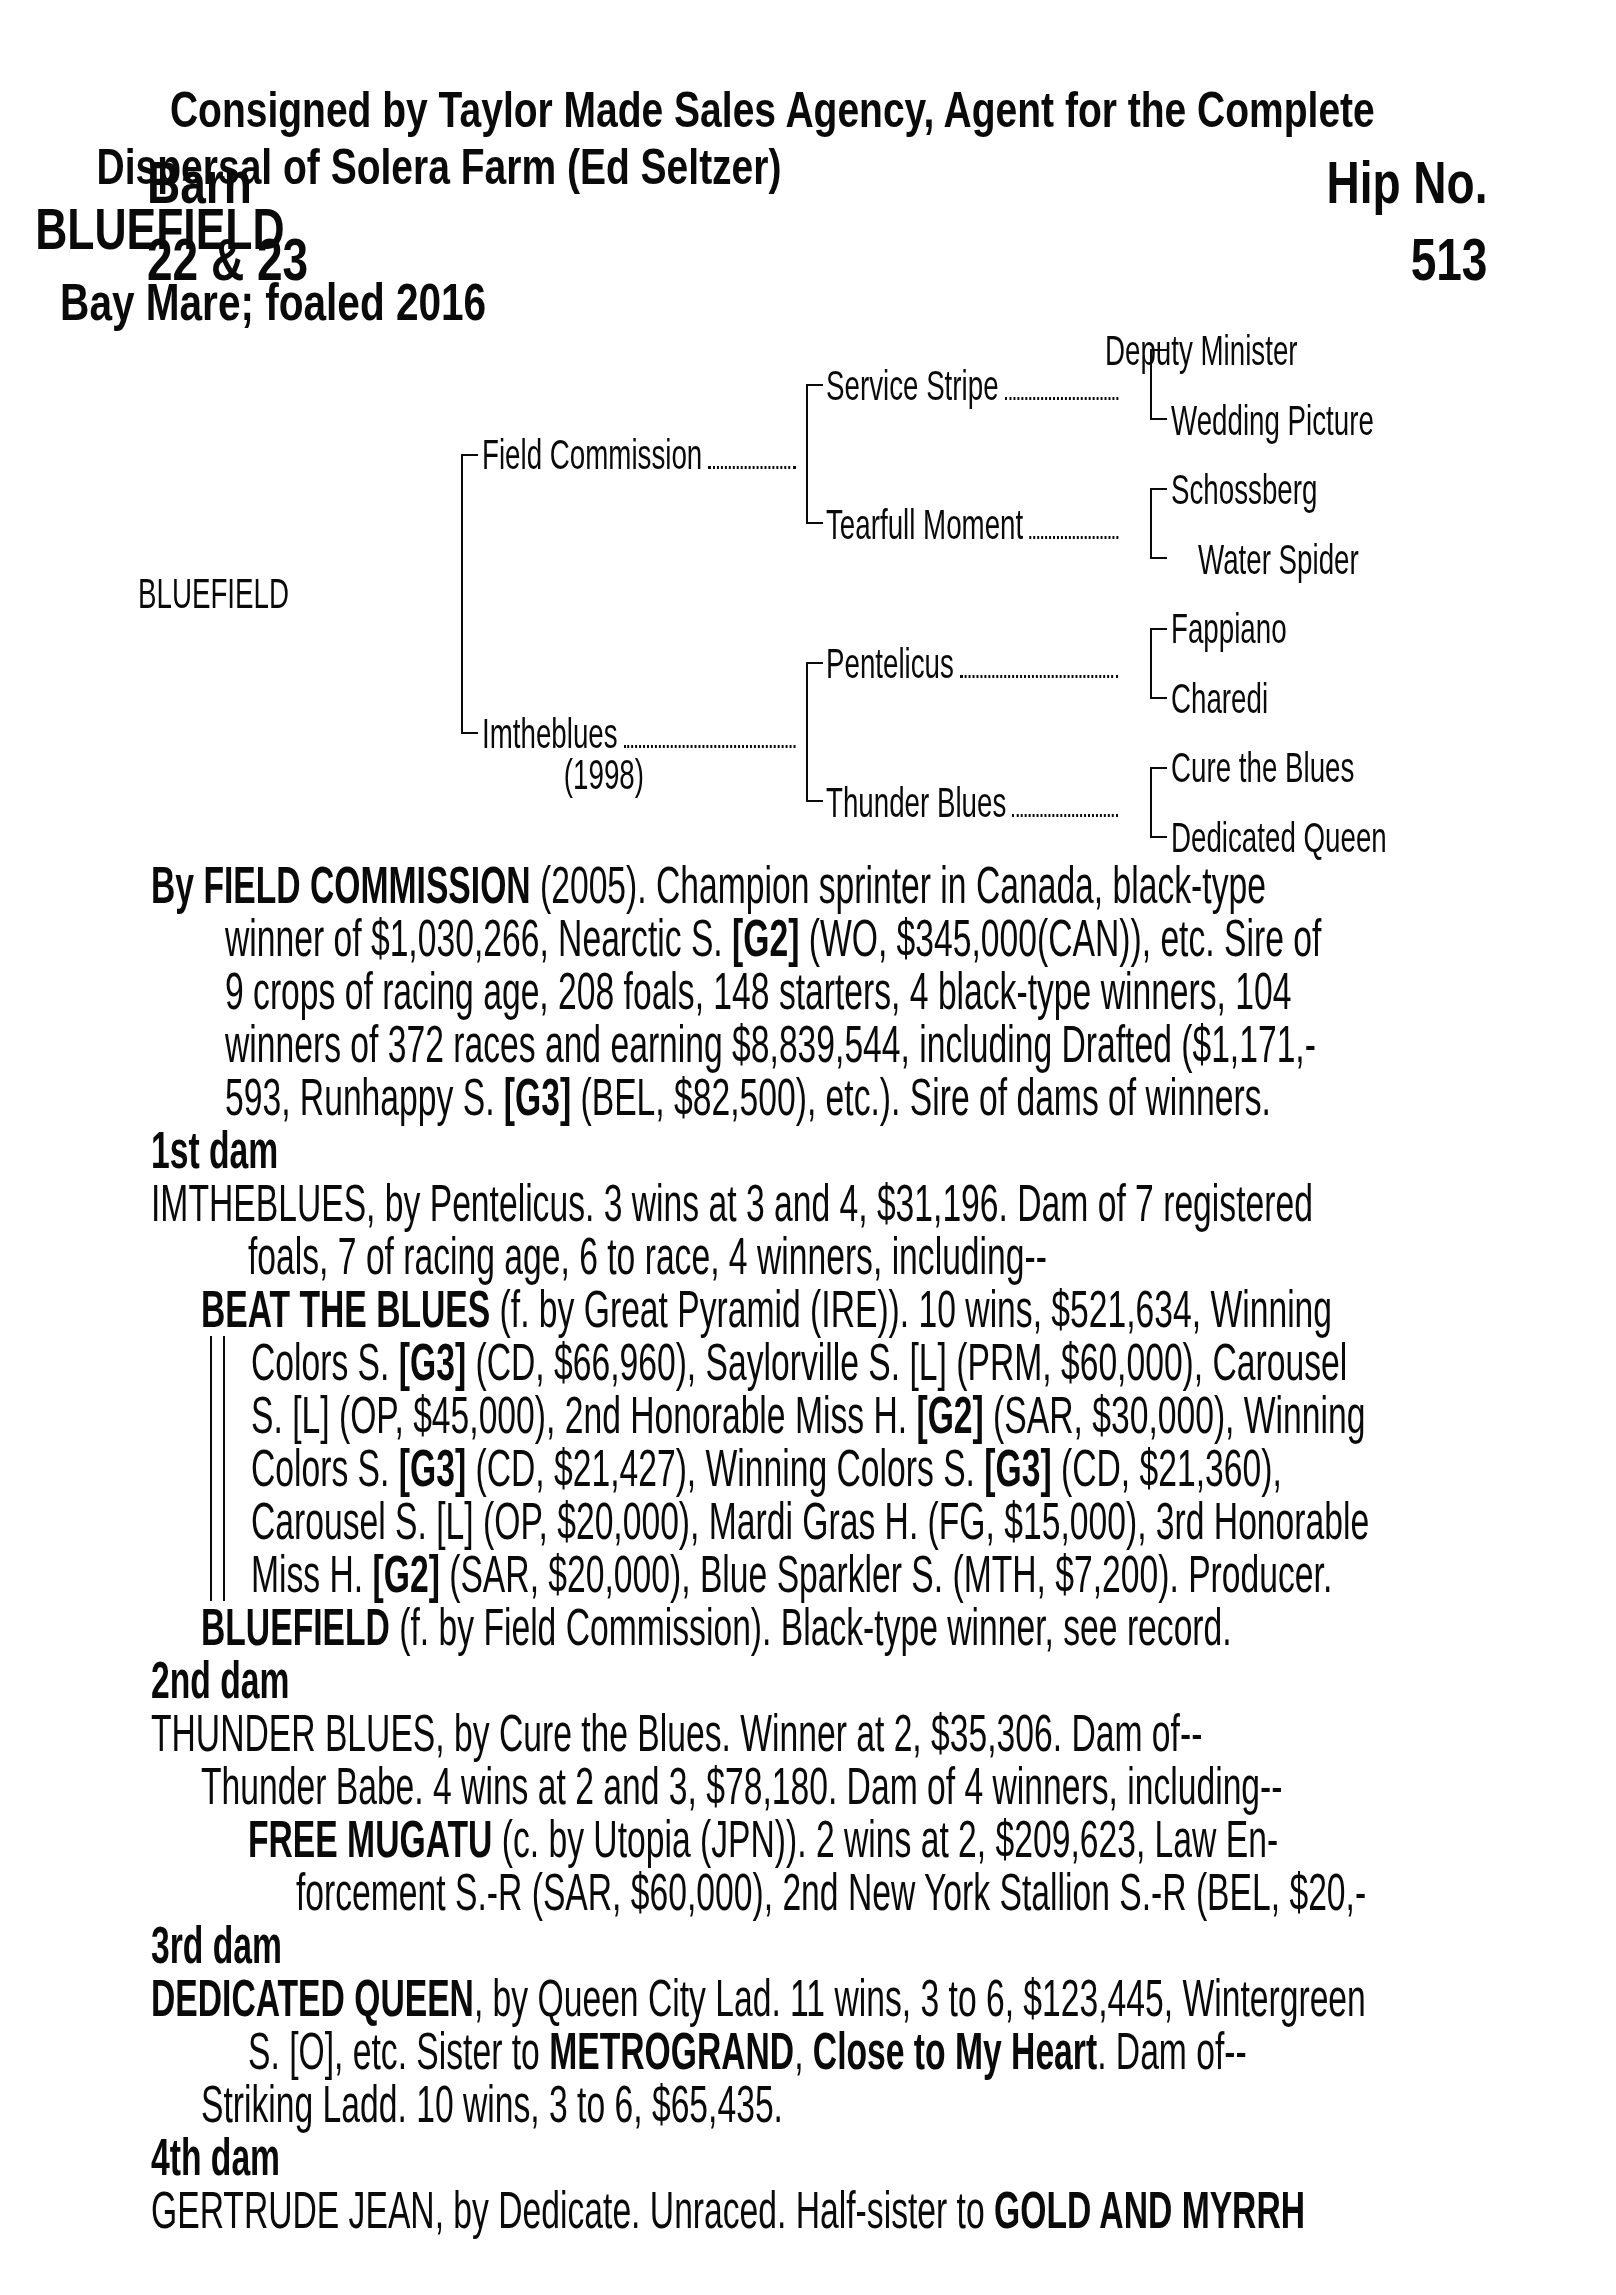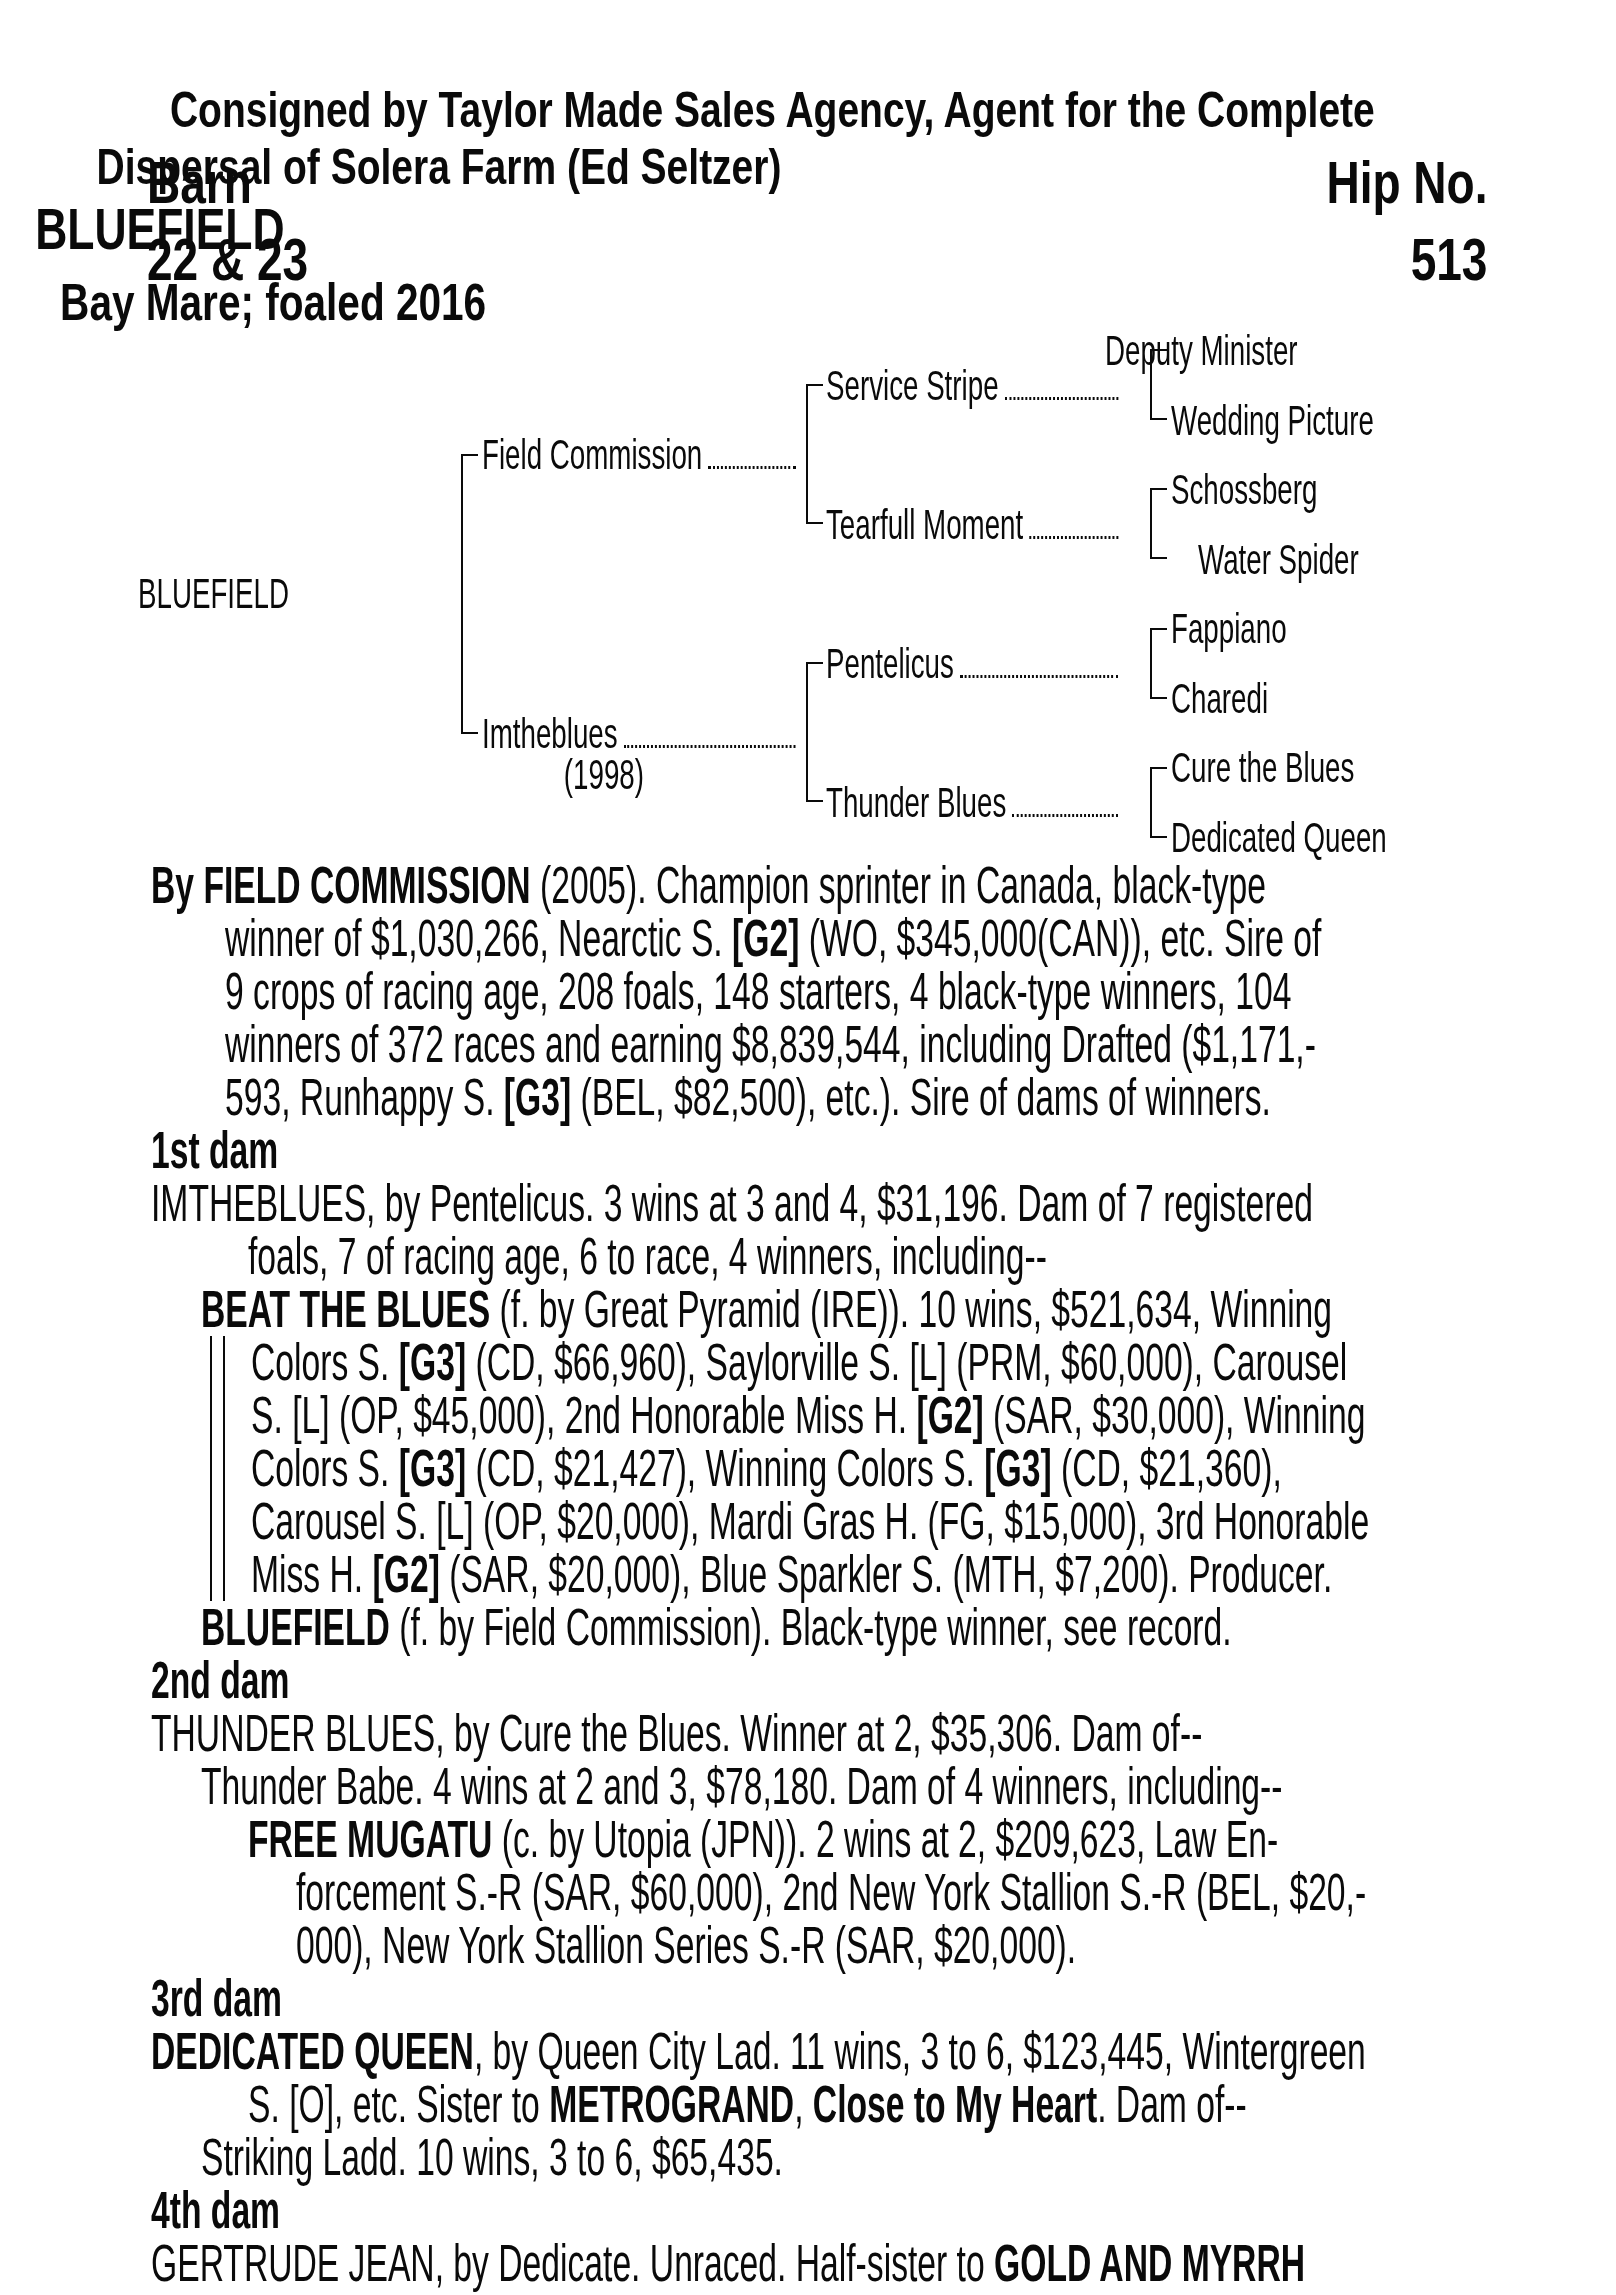--- a/index.html
+++ b/index.html
@@ -194,21 +194,20 @@
     <div class="line i4 bars"><span class="tx"><span>S. [L] (OP, $45,000), 2nd Honorable Miss H. </span><b>[G2]</b><span> (SAR, $30,000), Winning</span></span></div>
     <div class="line i4 bars"><span class="tx"><span>Colors S. </span><b>[G3]</b><span> (CD, $21,427), Winning Colors S. </span><b>[G3]</b><span> (CD, $21,360),</span></span></div>
     <div class="line i4 bars"><span class="tx"><span>Carousel S. [L] (OP, $20,000), Mardi Gras H. (FG, $15,000), 3rd Honorable</span></span></div>
     <div class="line i4 bars"><span class="tx"><span>Miss H. </span><b>[G2]</b><span> (SAR, $20,000), Blue Sparkler S. (MTH, $7,200). Producer.</span></span></div>
     <div class="line i3"><span class="tx"><b>BLUEFIELD </b><span>(f. by Field Commission). Black-type winner, see record.</span></span></div>
     <div class="line i0"><span class="tx"><b>2nd dam</b></span></div>
     <div class="line i0"><span class="tx"><span>THUNDER BLUES, by Cure the Blues. Winner at 2, $35,306. Dam of--</span></span></div>
     <div class="line i3"><span class="tx"><span>Thunder Babe. 4 wins at 2 and 3, $78,180. Dam of 4 winners, including--</span></span></div>
     <div class="line i5"><span class="tx"><b>FREE MUGATU </b><span>(c. by Utopia (JPN)). 2 wins at 2, $209,623, Law En-</span></span></div>
     <div class="line i6"><span class="tx"><span>forcement S.-R (SAR, $60,000), 2nd New York Stallion S.-R (BEL, $20,-</span></span></div>
-    <div class="line i6"><span class="tx"><span>000), New York Stallion Series S.-R (SAR, $20,000).</span></span></div>
     <div class="line i0"><span class="tx"><b>3rd dam</b></span></div>
     <div class="line i0"><span class="tx"><b>DEDICATED QUEEN</b><span>, by Queen City Lad. 11 wins, 3 to 6, $123,445, Wintergreen</span></span></div>
     <div class="line i2"><span class="tx"><span>S. [O], etc. Sister to </span><b>METROGRAND</b><span>, </span><b>Close to My Heart</b><span>. Dam of--</span></span></div>
     <div class="line i3"><span class="tx"><span>Striking Ladd. 10 wins, 3 to 6, $65,435.</span></span></div>
     <div class="line i0"><span class="tx"><b>4th dam</b></span></div>
     <div class="line i0"><span class="tx"><span>GERTRUDE JEAN, by Dedicate. Unraced. Half-sister to </span><b>GOLD AND MYRRH</b></span></div>
   </div>
 
 
 </body></html>

